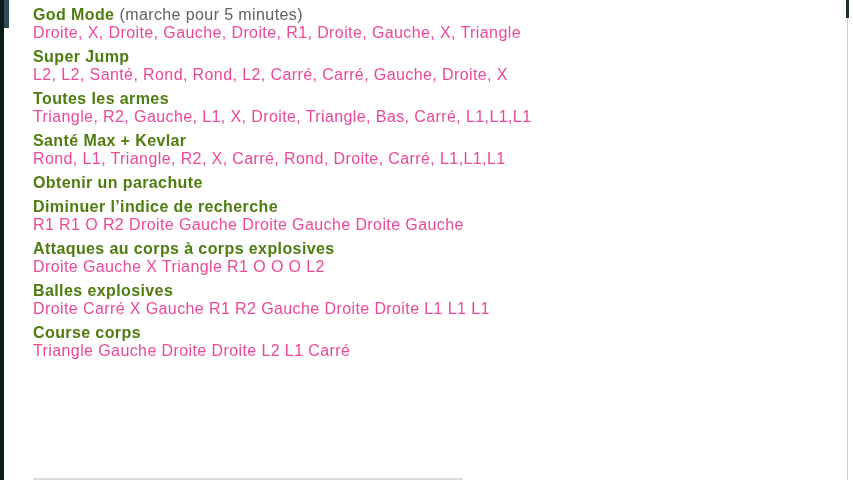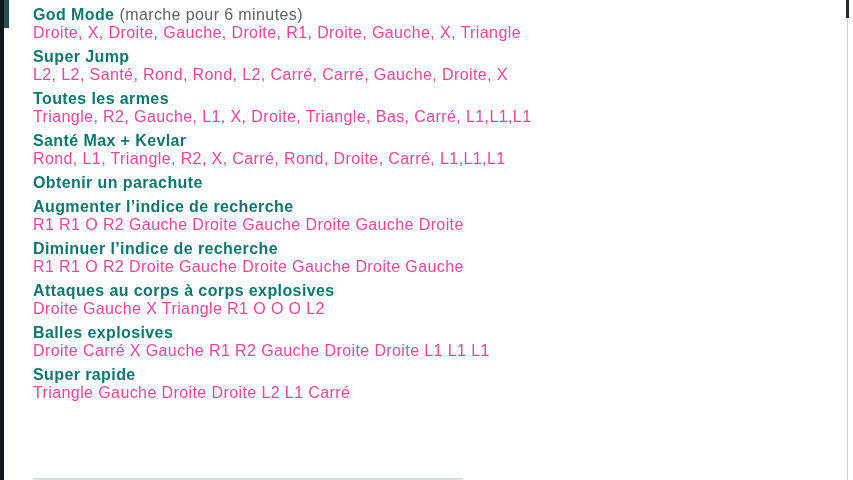--- a/index.html
+++ b/index.html
@@ -57,21 +57,21 @@
   }
   .cheat-block { margin-bottom: 6px; }
   .cheat-head {
     line-height: 18px;
     font-size: 16px;
     letter-spacing: 0.4px;
     white-space: nowrap;
   }
   .cheat-title {
     font-weight: bold;
-    color: #0f766e;
+    color: #4d7c0f;
   }
   .cheat-note {
     font-weight: normal;
     color: #5d6164;
     margin-left: 5px;
   }
   .cheat-code {
     line-height: 18px;
     font-size: 16px;
     letter-spacing: 0.4px;
@@ -86,21 +86,21 @@
 <div class="left-bar"></div>
 <div class="right-faint-line"></div>
 <div class="right-top-bar"></div>
 <div class="bottom-partial-line"></div>
 
 <div class="content">
 
 
   <div class="cheat-block">
     <div class="cheat-head">
-      <span class="cheat-title">God Mode</span><span class="cheat-note">(marche pour 6 minutes)</span>
+      <span class="cheat-title">God Mode</span><span class="cheat-note">(marche pour 5 minutes)</span>
     </div>
     <div class="cheat-code">Droite, X, Droite, Gauche, Droite, R1, Droite, Gauche, X, Triangle</div>
   </div>
 
   <div class="cheat-block">
     <div class="cheat-head">
       <span class="cheat-title">Super Jump</span>
     </div>
     <div class="cheat-code">L2, L2, Santé, Rond, Rond, L2, Carré, Carré, Gauche, Droite, X</div>
   </div>
@@ -118,26 +118,20 @@
     </div>
     <div class="cheat-code">Rond, L1, Triangle, R2, X, Carré, Rond, Droite, Carré, L1,L1,L1</div>
   </div>
 
   <div class="cheat-block">
     <div class="cheat-head">
       <span class="cheat-title">Obtenir un parachute</span>
     </div>
   </div>
 
-  <div class="cheat-block">
-    <div class="cheat-head">
-      <span class="cheat-title">Augmenter l’indice de recherche</span>
-    </div>
-    <div class="cheat-code">R1 R1 O R2 Gauche Droite Gauche Droite Gauche Droite</div>
-  </div>
 
   <div class="cheat-block">
     <div class="cheat-head">
       <span class="cheat-title">Diminuer l’indice de recherche</span>
     </div>
     <div class="cheat-code">R1 R1 O R2 Droite Gauche Droite Gauche Droite Gauche</div>
   </div>
 
   <div class="cheat-block">
     <div class="cheat-head">
@@ -149,18 +143,18 @@
   <div class="cheat-block">
     <div class="cheat-head">
       <span class="cheat-title">Balles explosives</span>
     </div>
     <div class="cheat-code">Droite Carré X Gauche R1 R2 Gauche Droite Droite L1 L1 L1</div>
   </div>
 
 
   <div class="cheat-block">
     <div class="cheat-head">
-      <span class="cheat-title">Super rapide</span>
+      <span class="cheat-title">Course corps</span>
     </div>
     <div class="cheat-code">Triangle Gauche Droite Droite L2 L1 Carré</div>
   </div>
 
 </div>
 
 </body></html>

